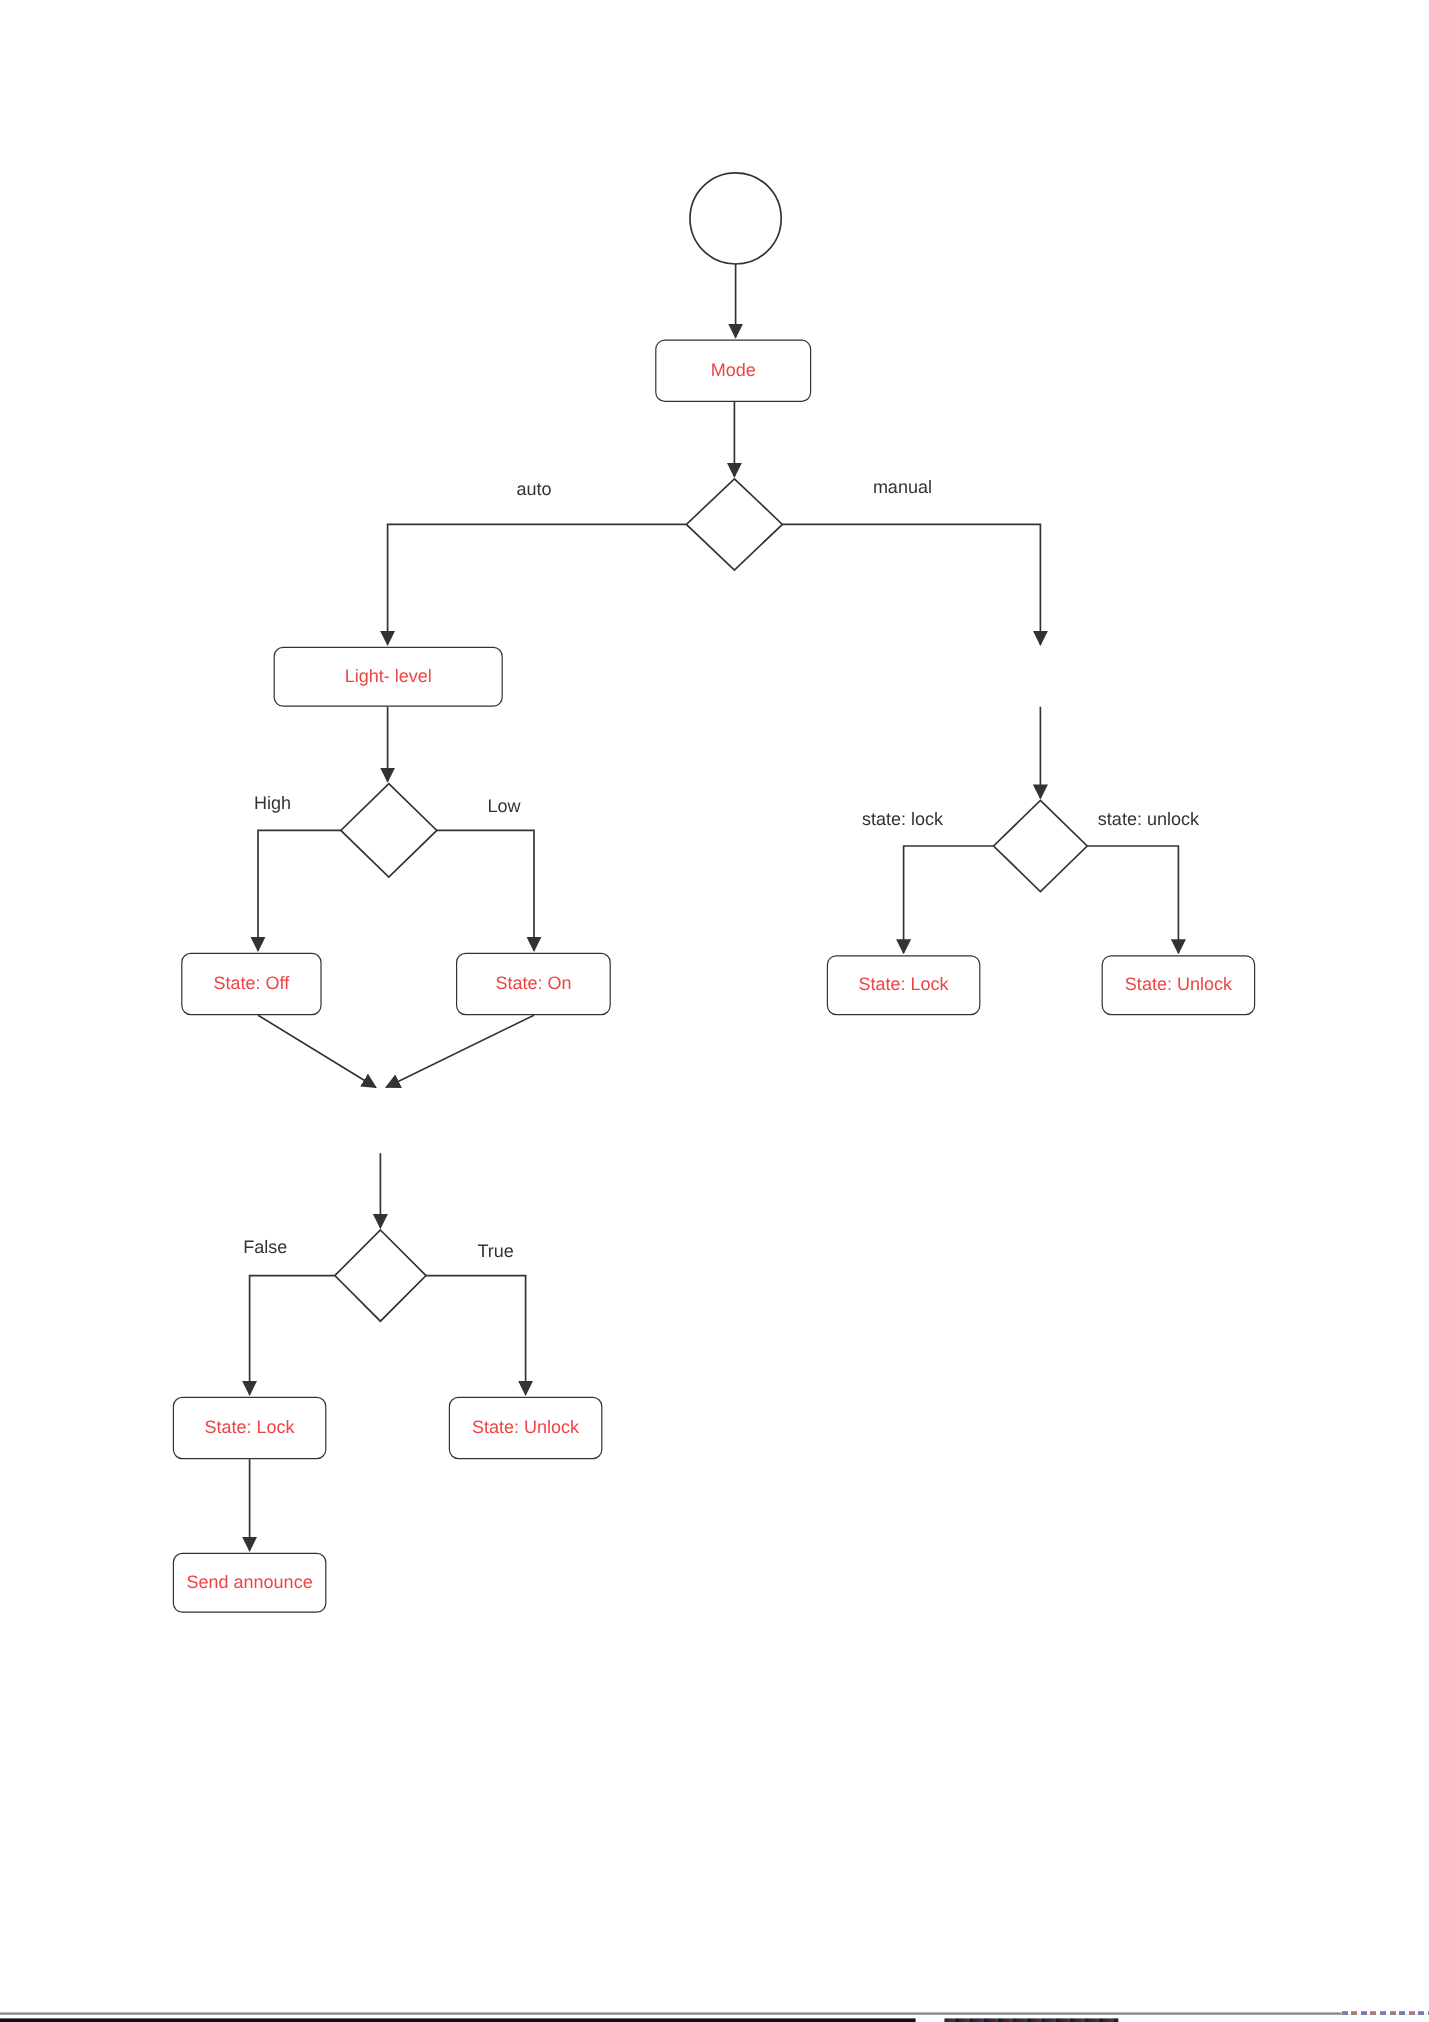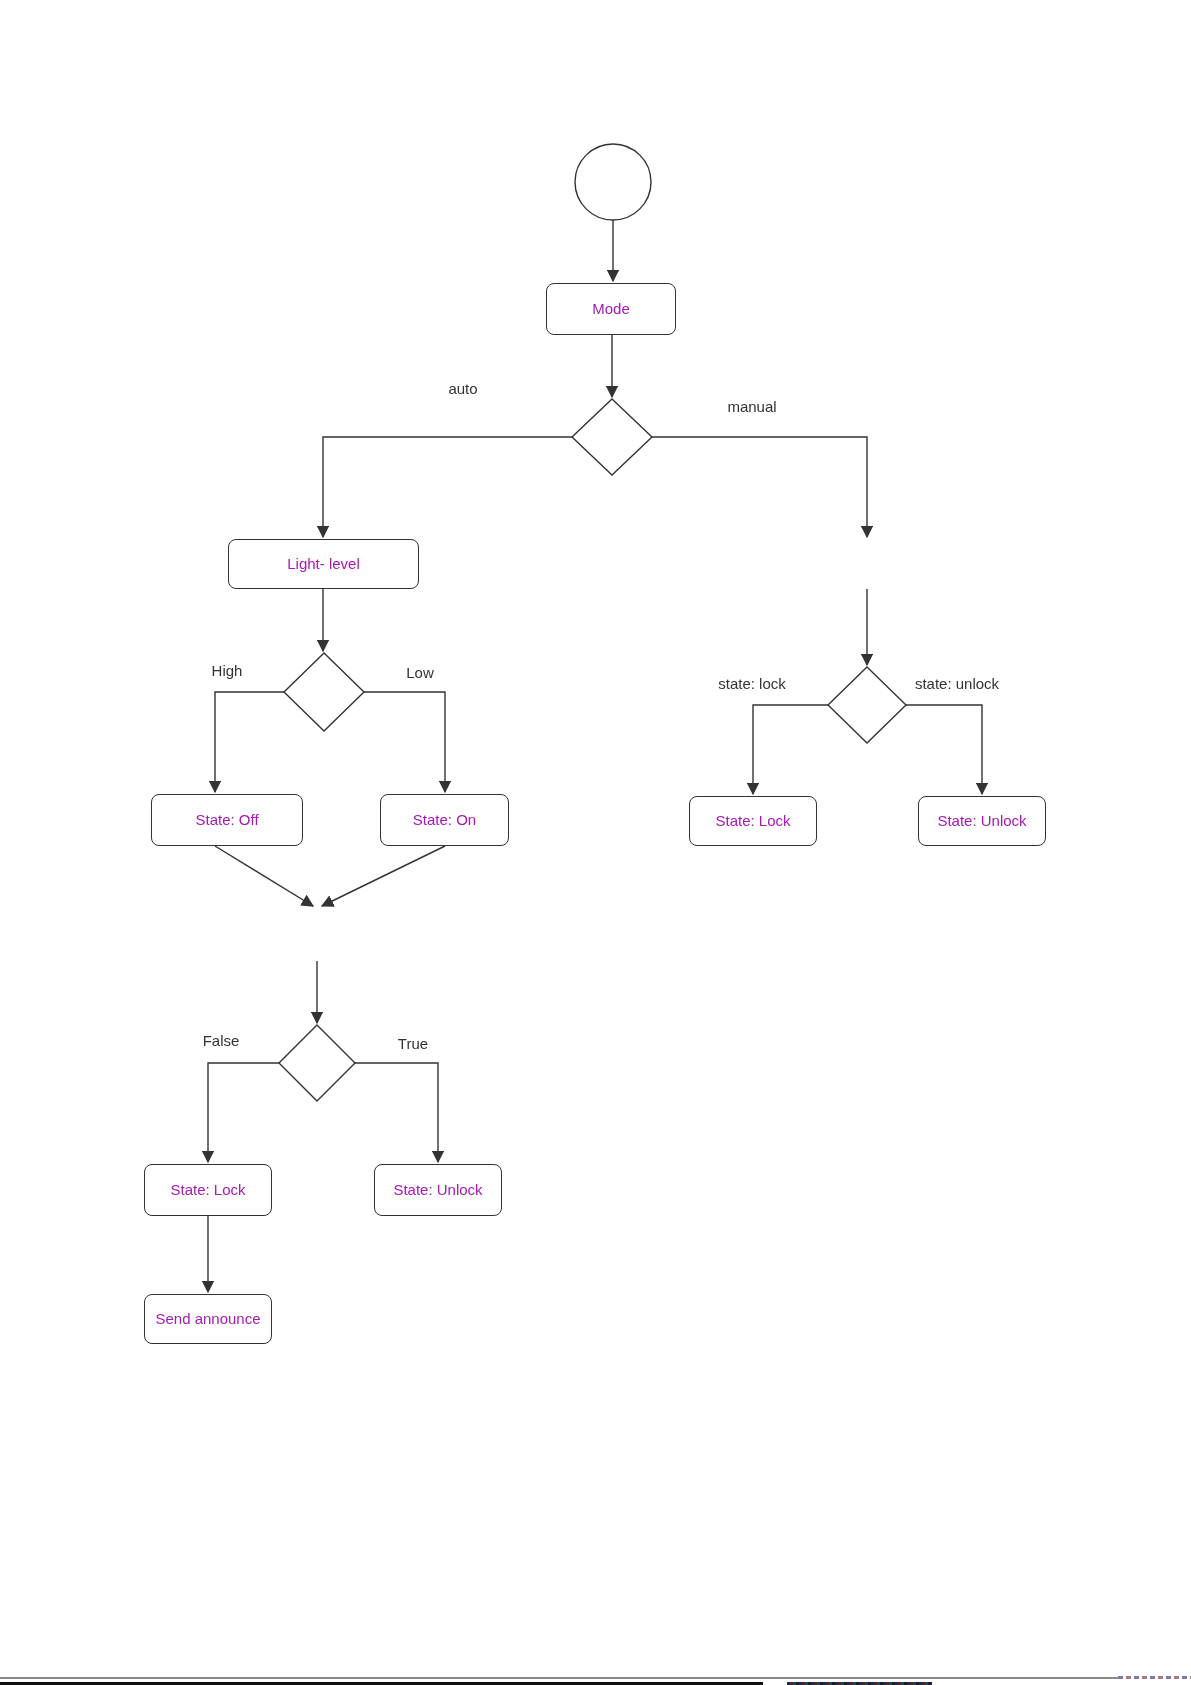--- a/index.html
+++ b/index.html
@@ -34,21 +34,21 @@
   .node {
     position: absolute;
     box-sizing: border-box;
     background: #ffffff;
     border: 1.5px solid #333333;
     border-radius: 8px;
     display: flex;
     align-items: center;
     justify-content: center;
     font-size: 15px;
-    color: #a21caf;
+    color: #ef4444;
     text-align: center;
     line-height: 1.1;
   }
   .edge-label {
     position: absolute;
     transform: translate(-50%, -50%);
     font-size: 15px;
     color: #333333;
     white-space: nowrap;
     background: #ffffff;
@@ -127,21 +127,21 @@
 
   <div class="node" style="left:546px; top:283px; width:130px; height:52px;">
     <span>Mode</span>
   </div>
 
   <div class="node" style="left:228px; top:539px; width:191px; height:50px;">
     <span>Light- level</span>
   </div>
 
 
-  <div class="node" style="left:151px; top:794px; width:152px; height:52px;">
+  <div class="node" style="left:151px; top:794px; width:117px; height:52px;">
     <span>State: Off</span>
   </div>
 
   <div class="node" style="left:380px; top:794px; width:129px; height:52px;align-items:center;">
     <span>State: On</span>
   </div>
 
 
   <div class="node" style="left:144px; top:1164px; width:128px; height:52px;">
     <span>State: Lock</span>
@@ -156,21 +156,21 @@
   </div>
 
   <div class="node" style="left:689px; top:796px; width:128px; height:50px;">
     <span>State: Lock</span>
   </div>
 
   <div class="node" style="left:918px; top:796px; width:128px; height:50px;">
     <span>State: Unlock</span>
   </div>
 
-  <div class="edge-label" style="left:445px; top:388px;margin-left:18px;">auto</div>
+  <div class="edge-label" style="left:445px; top:408px;">auto</div>
   <div class="edge-label" style="left:752px; top:406px;">manual</div>
   <div class="edge-label" style="left:227px; top:670px;">High</div>
   <div class="edge-label" style="left:420px; top:672px;">Low</div>
   <div class="edge-label" style="left:221px; top:1040px;">False</div>
   <div class="edge-label" style="left:413px; top:1043px;">True</div>
   <div class="edge-label" style="left:752px; top:683px;">state: lock</div>
   <div class="edge-label" style="left:957px; top:683px;">state: unlock</div>
 
   <div class="bottom-divider"></div>
   <div class="bottom-divider-dashes"></div>

